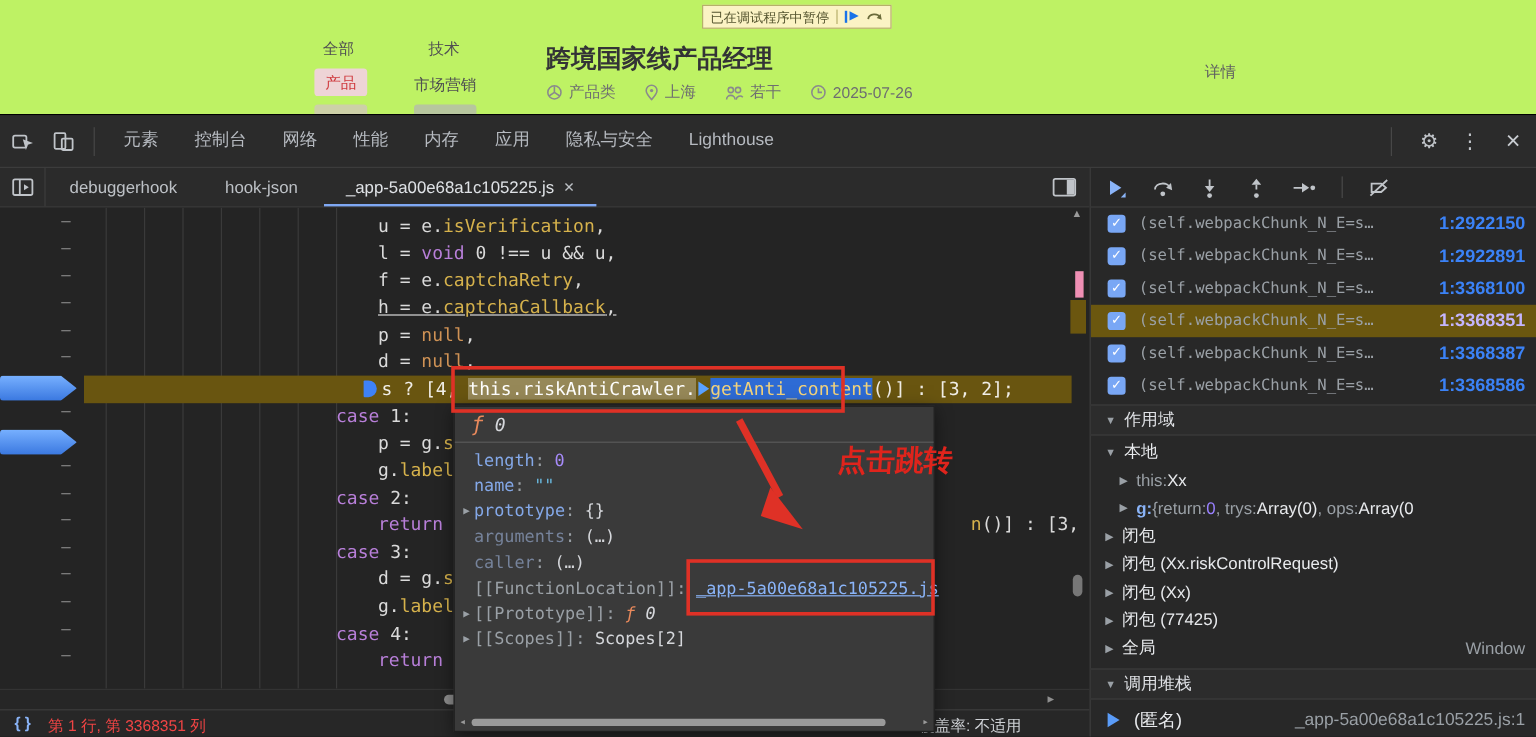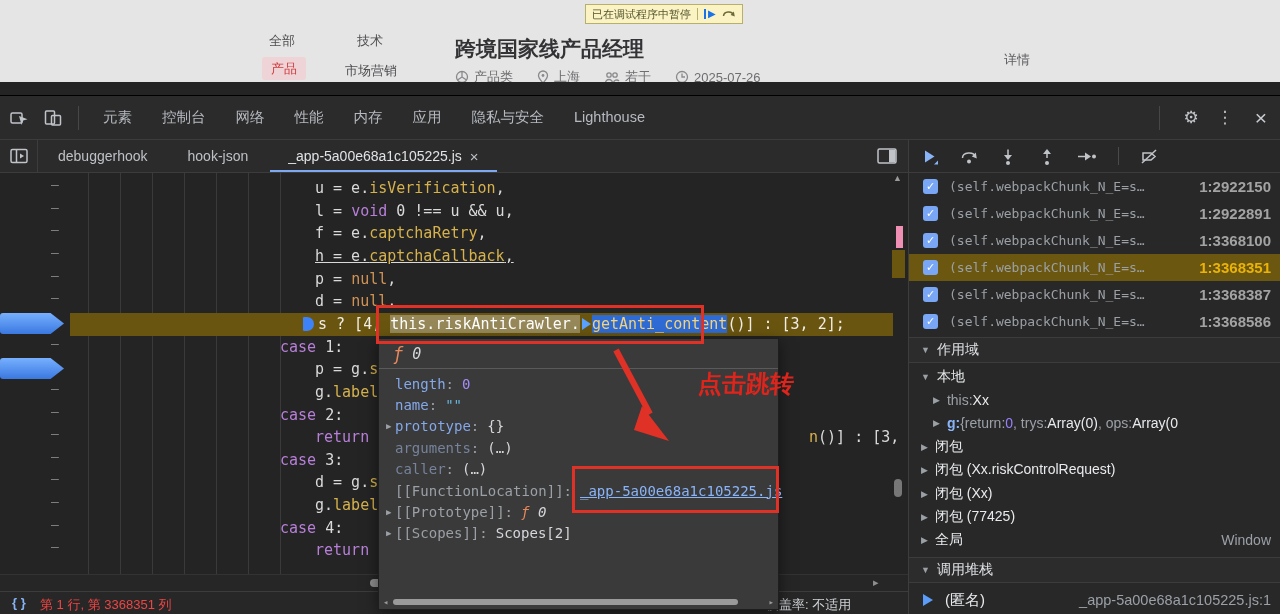--- a/index.html
+++ b/index.html
@@ -1,21 +1,21 @@
 <!DOCTYPE html>
 <html><head>
 <meta charset="utf-8">
 <style>
   * { margin:0; padding:0; box-sizing:border-box; }
   html,body { width:1280px; height:614px; overflow:hidden; background:#000; }
   body { font-family:"Liberation Sans", sans-serif; }
   .root { position:relative; width:1280px; height:614px; overflow:hidden; background:#242424; }
 
   
-  .page-strip { position:absolute; left:0; top:0; width:1280px; height:82px; background:#e5e5e5; overflow:hidden; }
+  .page-strip { position:absolute; left:0; top:0; width:1280px; height:95px; background:#bef264; overflow:hidden; }
   .pause-banner { position:absolute; left:585px; top:4px; height:20px; display:flex; align-items:center; gap:6px;
     background:#fbf3c4; border:1px solid #b6b06a; padding:0 6px; font-size:11px; color:#54542e; }
   .pb-resume { color:#1a73e8; font-size:10px; border-left:2px solid #1a73e8; padding-left:2px; line-height:10px; }
   .pb-sep { width:1px; height:12px; background:#b6b06a; }
   .cat { position:absolute; font-size:13px; color:#4f4f52; }
   .cat-all { left:269px; top:32px; } .cat-tech { left:357px; top:32px; }
   .cat-marketing { left:345px; top:62px; }
   .cat-product { left:262px; top:57px; width:44px; height:23px; background:#eed4d6; border-radius:3px;
     color:#cf3a3e; text-align:center; line-height:23px; }
   .cat-ghost1 { position:absolute; left:262px; top:87px; width:44px; height:10px; background:#d3c2c4; border-radius:3px; opacity:.7; }
@@ -86,22 +86,22 @@
 
   
   .rpanel { position:relative; width:372px; height:475px; background:#282828; border-left:1px solid #3d3d3d; overflow:hidden;
     font-size:14px; color:#d5d7db; }
   .dbg-toolbar { position:absolute; left:0; top:0; width:372px; height:33px; border-bottom:1px solid #3c3c3c; display:flex; align-items:center; padding-left:12px; gap:21px; }
   .dbg-sep { width:1px; height:18px; background:#4a4a4a; }
   .bp-row { position:absolute; left:0; width:372px; height:27px; display:flex; align-items:center; padding:0 10px 0 14px; }
   .bp-row.active { background:#6b570f; }
   .bp-check { width:15px; height:15px; background:#79a7f5; border-radius:3px; color:#fff; font-size:11px; line-height:15px; text-align:center; flex:0 0 15px; }
   .bp-code { margin-left:11px; color:#9aa0a6; font-family:"DejaVu Sans Mono", monospace; font-size:13px; white-space:nowrap; overflow:hidden; flex:1; }
-  .bp-loc { margin-left:6px; color:#a3a3a3; font-size:15px; font-weight:600; white-space:nowrap; }
-  .bp-row.active .bp-loc { color:#eab308; }
+  .bp-loc { margin-left:6px; color:#3b82f6; font-size:15px; font-weight:600; white-space:nowrap; }
+  .bp-row.active .bp-loc { color:#c4b5fd; }
   .sect-header { position:absolute; left:0; width:372px; height:26px; background:#2c2c2c; border-top:1px solid #3c3c3c; border-bottom:1px solid #3c3c3c; display:flex; align-items:center; padding-left:12px; gap:7px; font-size:14px; color:#dfe1e5; }
   .tri { color:#9aa0a6; font-size:9px; }
   .scope-row { position:absolute; left:0; width:372px; height:23px; display:flex; align-items:center; white-space:nowrap; overflow:hidden; }
   .scope-ind1 { padding-left:12px; } .scope-ind2 { padding-left:24px; }
   .scope-row .tri { margin-right:7px; }
   .sc-name { color:#9aa0a6; } .sc-name-hl { color:#8ab4f8; font-weight:bold; }
   .sc-val { color:#e8eaed; } .sc-dim { color:#9aa0a6; } .sc-num { color:#9980ff; }
   .sc-right { position:absolute; right:10px; color:#9aa0a6; }
   .cs-row { position:absolute; left:0; top:445px; width:372px; height:30px; display:flex; align-items:center; padding:0 10px 0 14px; }
   .cs-arrow { width:0; height:0; border-left:10px solid #5a9cf8; border-top:6px solid transparent; border-bottom:6px solid transparent; margin-right:12px; }

